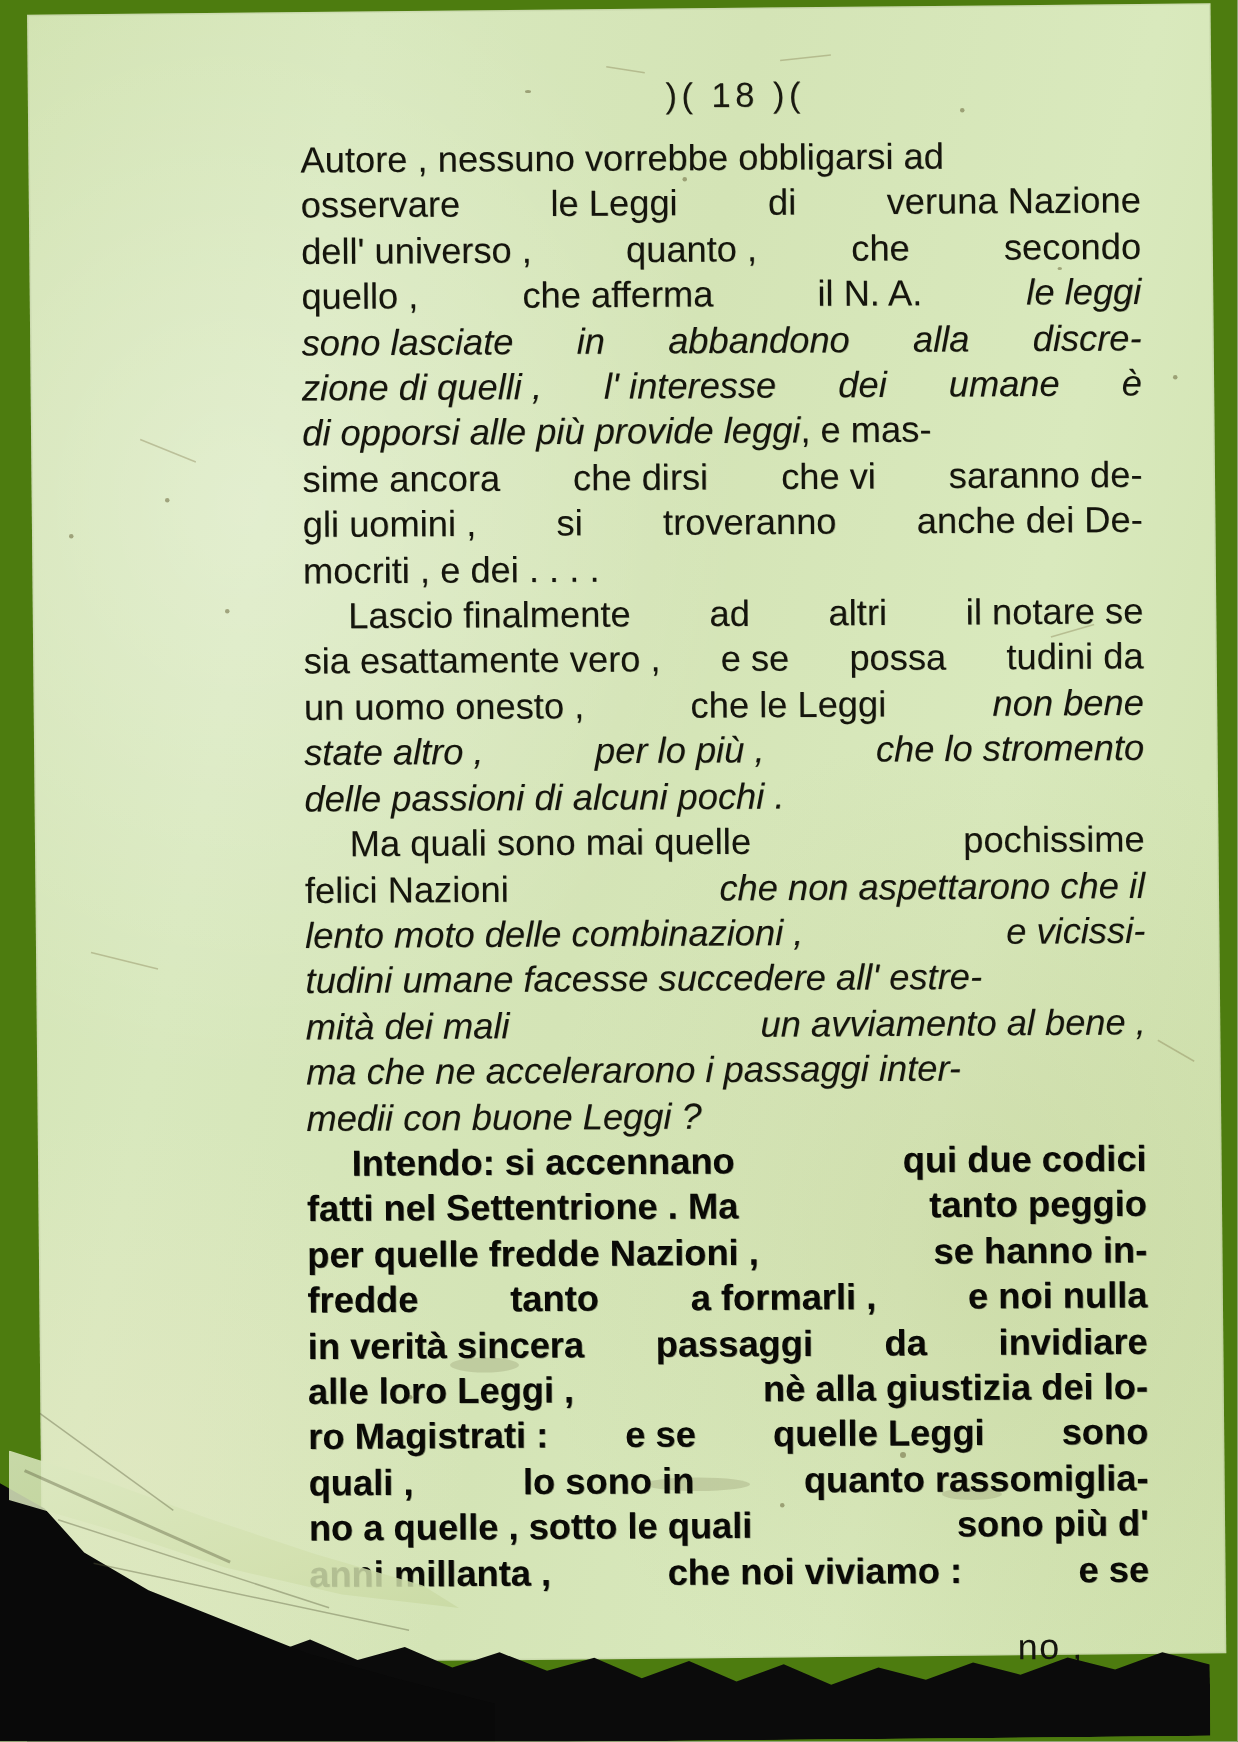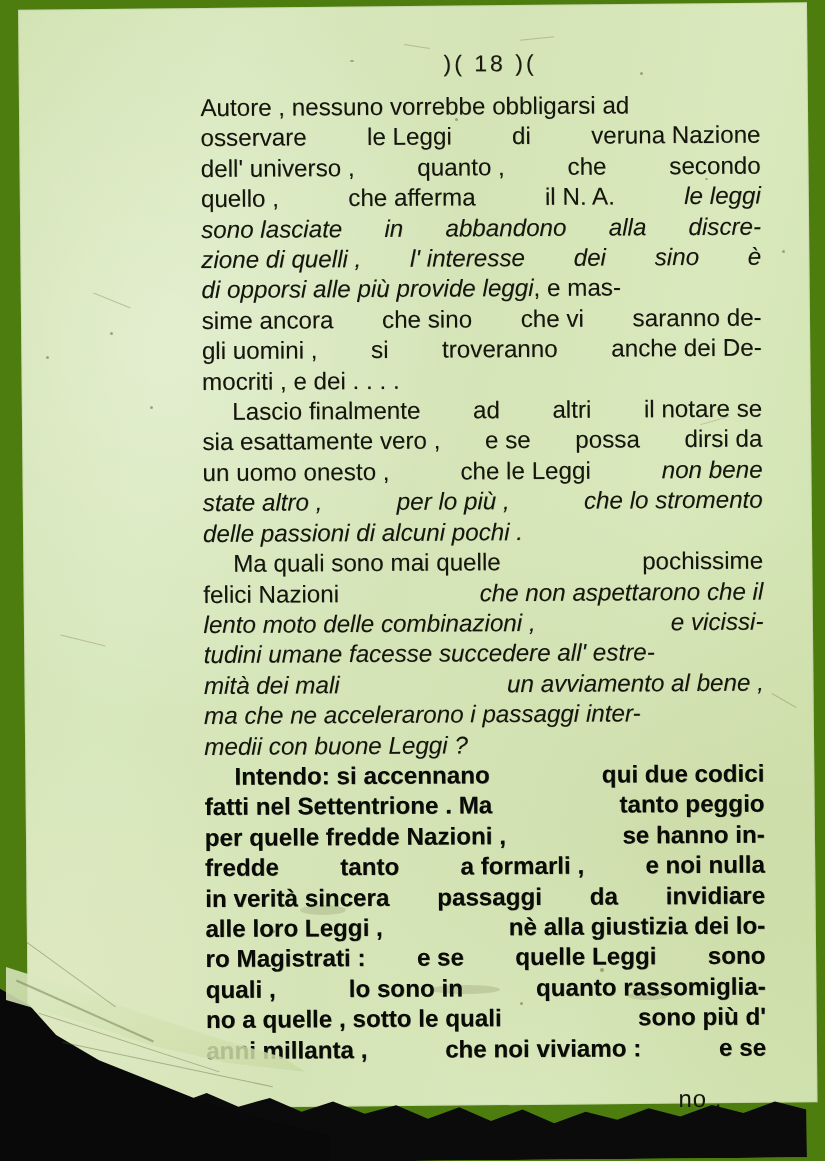--- a/index.html
+++ b/index.html
@@ -224,27 +224,27 @@
             <span class="it">sono  lasciate</span>
             <span class="it">in</span>
             <span class="it">abbandono</span>
             <span class="it">alla</span>
             <span class="it">discre-</span>
           </span>
           <span class="ln just">
             <span class="it">zione  di  quelli ,</span>
             <span class="it">l' interesse</span>
             <span class="it">dei</span>
-            <span class="it">sino</span>
+            <span class="it">umane</span>
             <span class="it">è</span>
           </span>
           <span class="ln"><span class="it">di  opporsi  alle più  provide leggi</span><span>, e mas-</span></span>
           <span class="ln just">
             <span>sime  ancora</span>
-            <span>che  sino</span>
+            <span>che  dirsi</span>
             <span>che  vi</span>
             <span>saranno de-</span>
           </span>
           <span class="ln just">
             <span>gli  uomini ,</span>
             <span>si</span>
             <span>troveranno</span>
             <span>anche  dei  De-</span>
           </span>
           <span class="ln"><span>mocriti ,  e dei . . . .</span></span>
@@ -253,21 +253,21 @@
           <span class="ln just ind">
             <span>Lascio  finalmente</span>
             <span>ad</span>
             <span>altri</span>
             <span>il  notare se</span>
           </span>
           <span class="ln just">
             <span>sia  esattamente vero ,</span>
             <span>e  se</span>
             <span>possa</span>
-            <span>dirsi da</span>
+            <span>tudini da</span>
           </span>
           <span class="ln just">
             <span>un  uomo  onesto ,</span>
             <span>che  le Leggi</span>
             <span class="it">non  bene</span>
           </span>
           <span class="ln just">
             <span class="it">state  altro ,</span>
             <span class="it">per  lo  più ,</span>
             <span class="it">che  lo  stromento</span>

